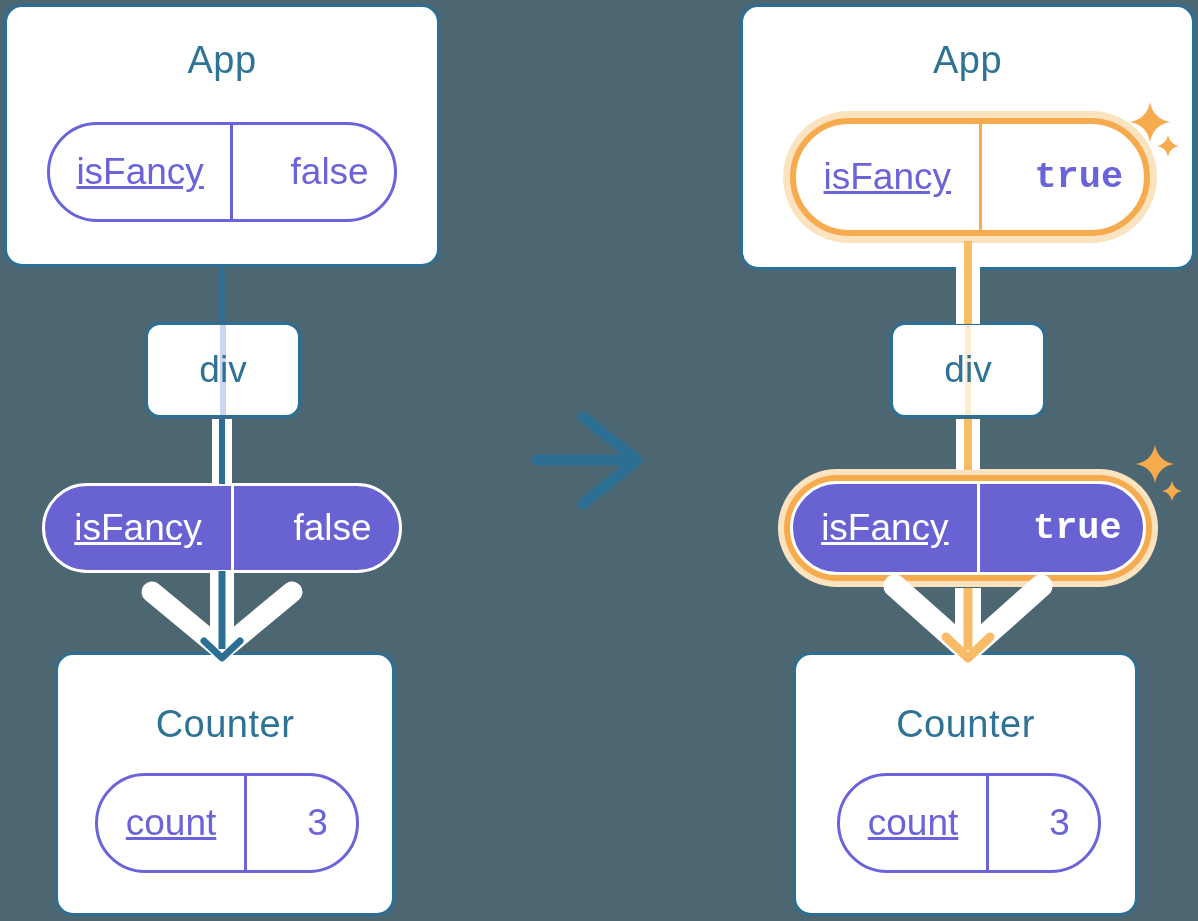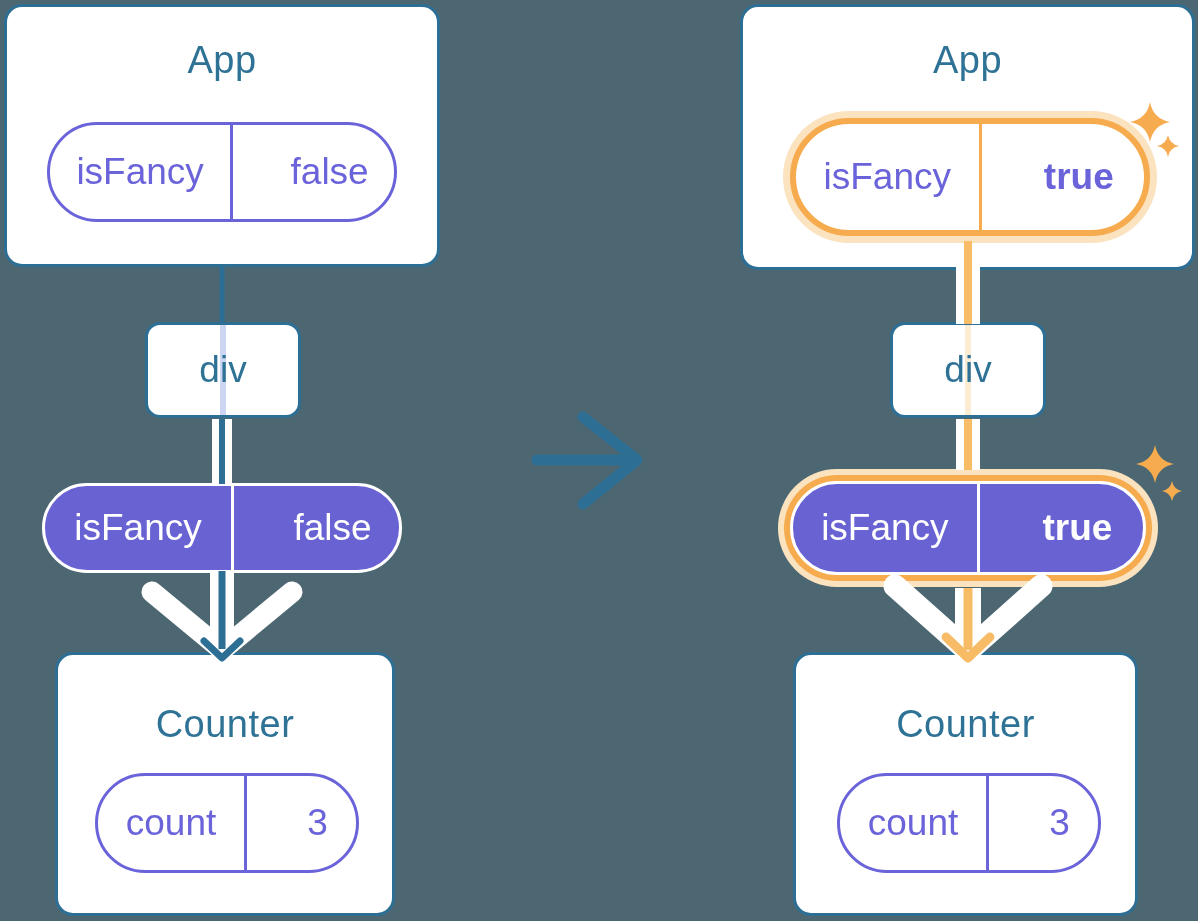--- a/index.html
+++ b/index.html
@@ -37,21 +37,21 @@
     align-items:stretch;
     border-radius:999px;
     overflow:hidden;
     font-size:37px;
     z-index:2;
   }
   .pill .cell{
     display:flex;align-items:center;justify-content:center;
     box-sizing:border-box;
   }
-  .pill .cell-name{flex:1.4;}
+  .pill .cell-name{flex:1.4;text-decoration:underline;}
   .pill .cell-value{flex:1;padding-left:32px;}
   .count-pill .cell-name{flex:1.9;}
   .count-pill .cell-value{flex:1;}
 
   
   .pill-outline{
     border:3px solid var(--purple,#6a63d9);
     color:var(--purple,#6a63d9);
     background:#fff;
   }
@@ -72,21 +72,21 @@
     border:3px solid #fff;
     color:#fff;
   }
   .pill-filled .cell-value{border-left:3px solid #fff;}
 
   
   .pill-filled.glow{
     box-shadow:0 0 0 6px var(--orange,#f6ab4f), 0 0 0 12px var(--orange-pale,#fbe3c0);
   }
 
-  .tree-after .bold-value{font-weight:bold;}
+  .tree-after .bold-value{font-weight:bold;font-family:Liberation Mono, monospace;}
 
   
   .div-card{
     display:flex;align-items:center;justify-content:center;
     border-radius:15px;
   }
   .div-label{
     position:relative;z-index:2;
     color:var(--title-text,#2e7296);
     font-size:37px;

